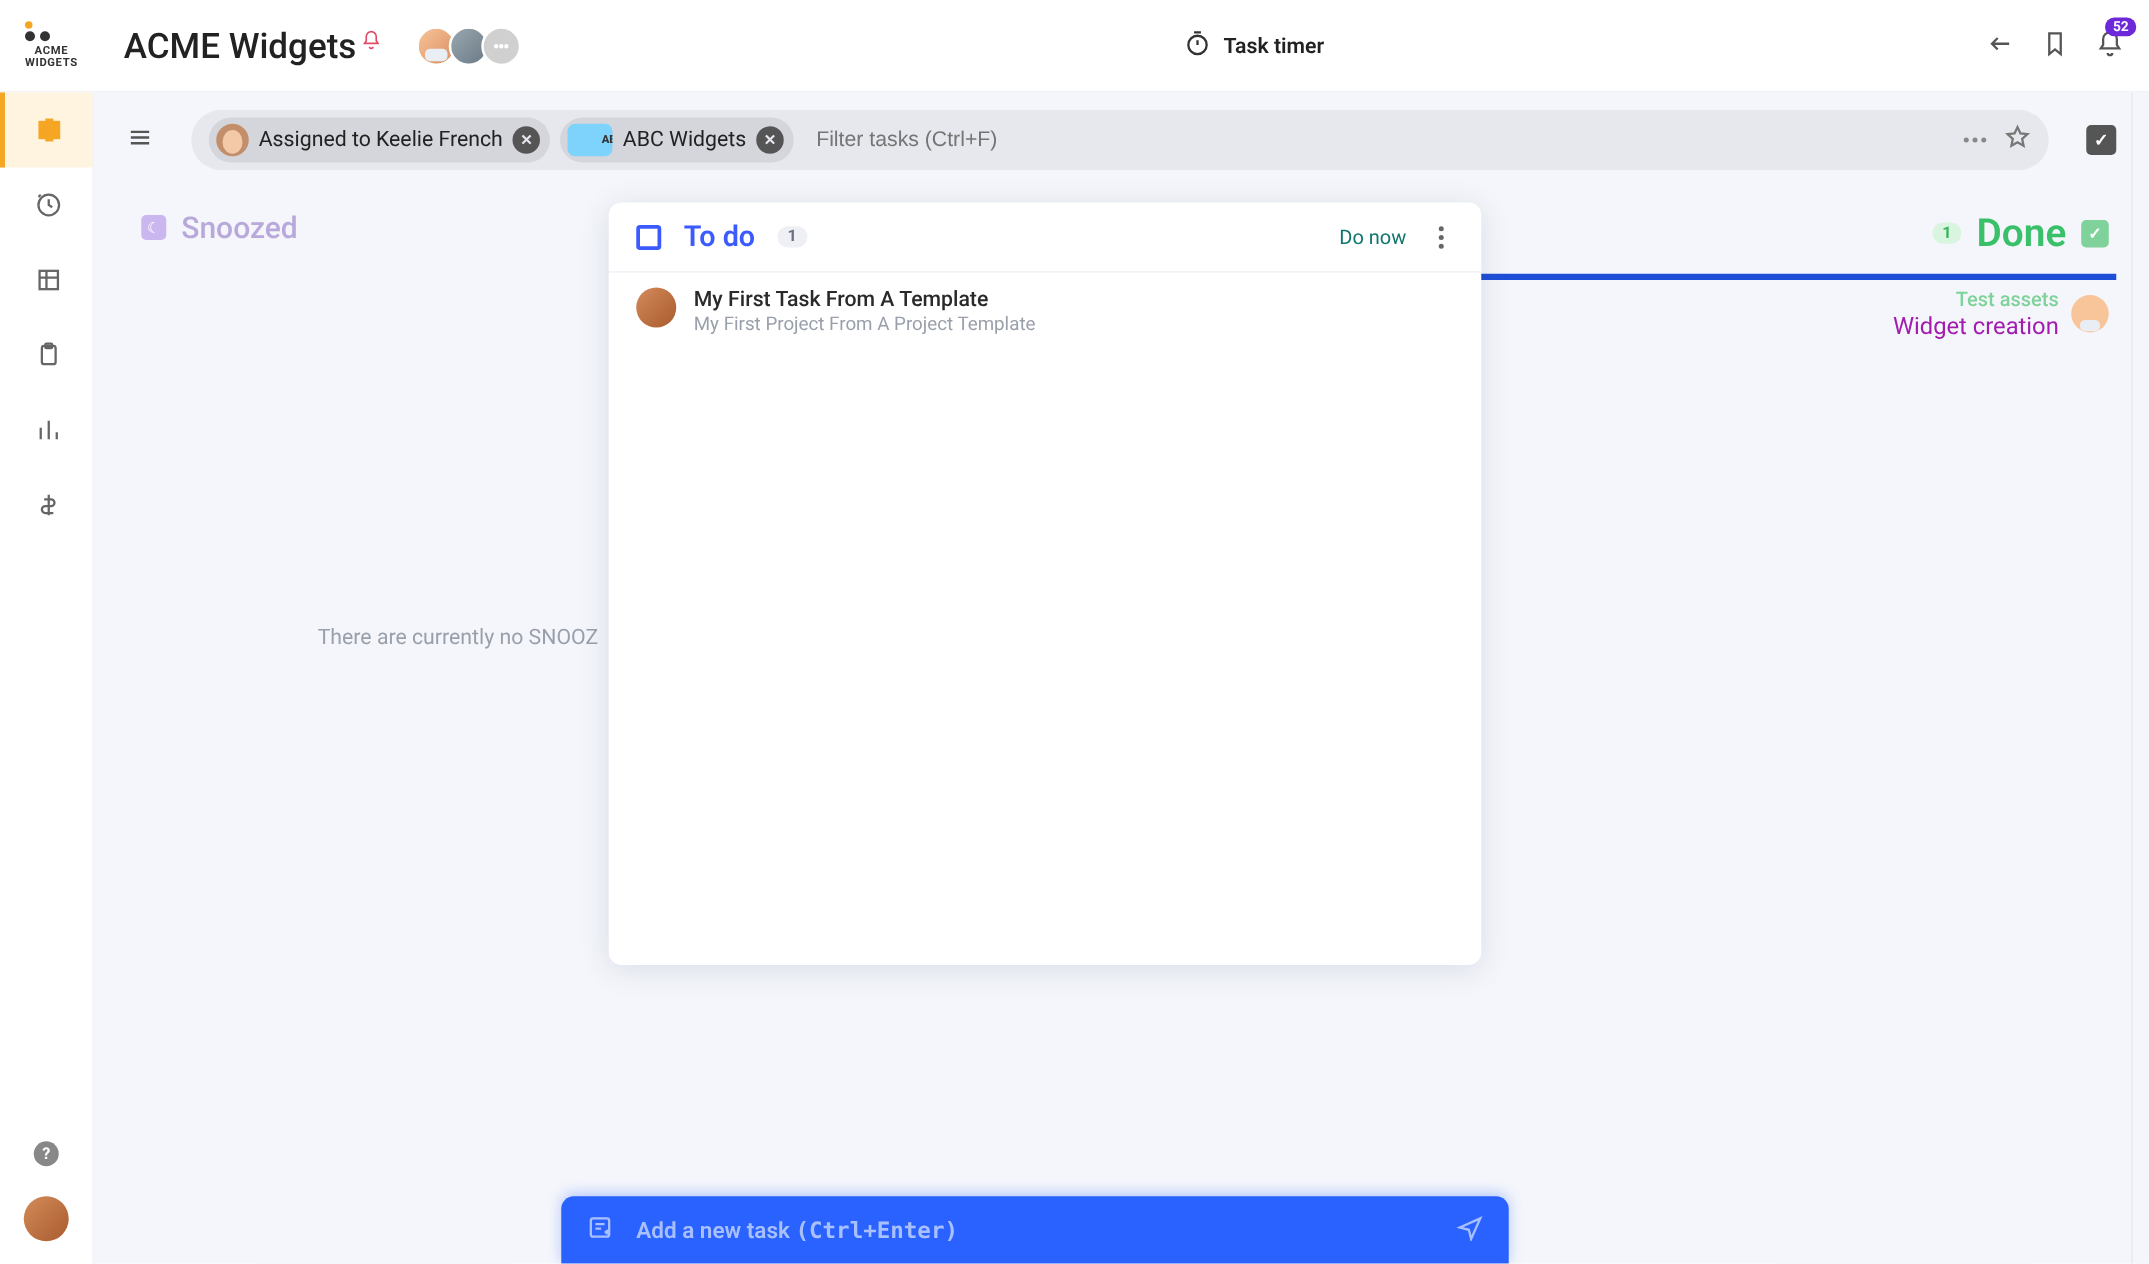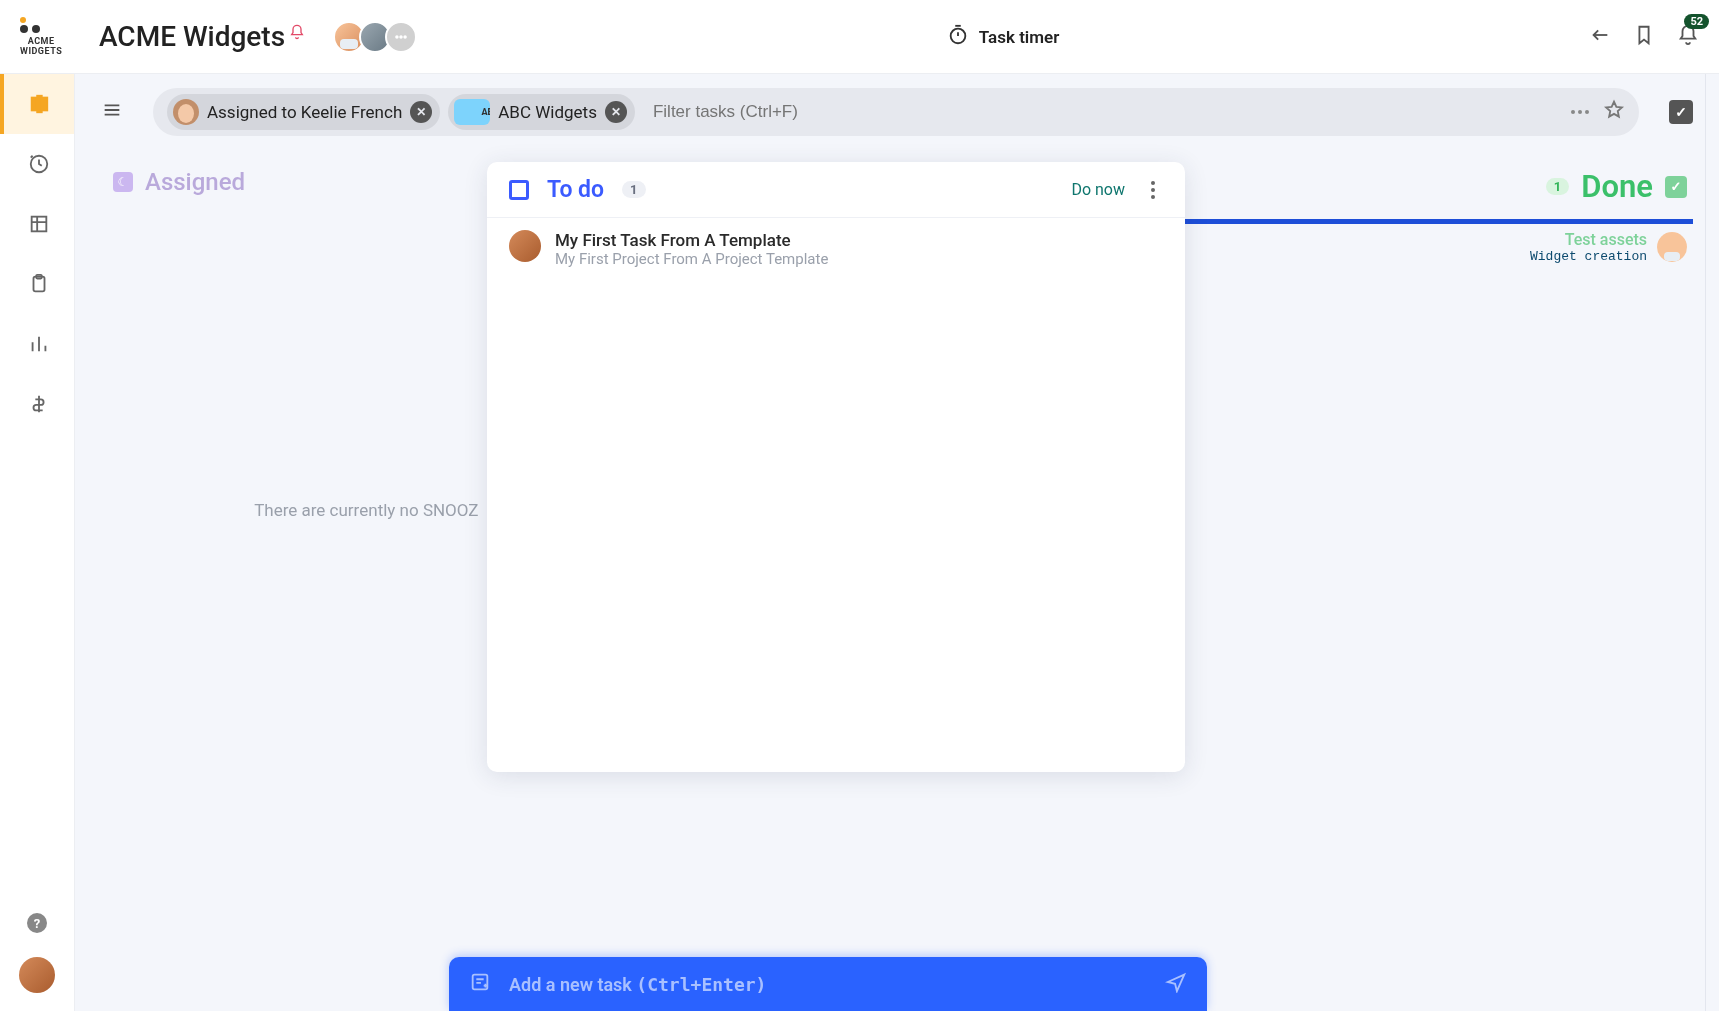--- a/index.html
+++ b/index.html
@@ -35,21 +35,21 @@
   .avatar.a1 { background:linear-gradient(135deg,#f8c49a,#d98e5e);}
   .avatar.a2 { background:linear-gradient(135deg,#9aa7b0,#6a7a85);}
   .avatar.mask::after{content:"";position:absolute;bottom:2px;left:50%;transform:translateX(-50%);width:18px;height:10px;background:#e8eef4;border-radius:4px;}
   .header-center { flex:1; display:flex; justify-content:center; }
   .timer { display:flex; align-items:center; gap:10px; cursor:pointer;}
   .timer svg{width:22px;height:22px;stroke:#333;fill:none;stroke-width:2;}
   .timer-label{font-size:17px;font-weight:600;color:#222;}
   .header-right { display:flex; align-items:center; gap:22px; }
   .hicon svg{width:22px;height:22px;stroke:#555;fill:none;stroke-width:2;}
   .hicon { cursor:pointer; position:relative;}
-  .badge-count { position:absolute; top:-10px; right:-10px; background:#14532d; color:#fff; font-size:11px; font-weight:700; border-radius:10px; padding:1px 6px;}
+  .badge-count { position:absolute; top:-10px; right:-10px; background:#6d28d9; color:#fff; font-size:11px; font-weight:700; border-radius:10px; padding:1px 6px;}
 
   
   .main { display:flex; height:calc(100% - 74px); }
 
   
   .rail {
     width:75px; background:#fff; border-right:1px solid #eceef2;
     display:flex; flex-direction:column; align-items:center; padding-top:0;
   }
   .rail-item { width:100%; height:60px; display:flex; align-items:center; justify-content:center; cursor:pointer; border-left:4px solid transparent;}
@@ -98,21 +98,21 @@
   .empty-text{ color:#9aa0ab; font-size:17px; text-align:center; padding-top:290px;}
 
   .done-head { justify-content:flex-end; padding-right:6px;}
   .count-pill{background:#d9f4df;color:#34b55a;font-size:13px;font-weight:700;border-radius:10px;padding:1px 8px;}
   .done-title{font-size:31px;font-weight:600;color:#3bc06a;}
   .done-check{width:22px;height:22px;border-radius:4px;background:#7ed29a;display:flex;align-items:center;justify-content:center;}
   .done-check::after{content:"✓";color:#fff;font-size:13px;font-weight:700;}
   .done-task{ display:flex; justify-content:flex-end; align-items:center; gap:10px; padding:6px 6px 0; border-top:5px solid #1d4ed8;}
   .done-task-texts{text-align:right;}
   .done-task-title{color:#7ed29a;font-size:16px;font-weight:500;}
-  .done-task-sub{color:#0c4a6e;font-size:13px;font-family:Liberation Mono, monospace;}
+  .done-task-sub{color:#a21caf;font-size:19px;}
   .mini-avatar{width:30px;height:30px;border-radius:50%;background:#f8c49a;position:relative;overflow:hidden;flex:none;}
   .mini-avatar.mask::after{content:"";position:absolute;bottom:1px;left:50%;transform:translateX(-50%);width:16px;height:9px;background:#e8eef4;border-radius:4px;}
 
   
   .todo-panel {
     position:absolute; left:412px; top:88px; width:698px; height:610px;
     background:#fff; border-radius:10px; box-shadow:0 4px 24px rgba(40,50,80,.12);
     display:flex; flex-direction:column; overflow:hidden;
   }
   .todo-head{display:flex;align-items:center;padding:14px 22px;gap:18px;border-bottom:1px solid #eef0f5;}
@@ -292,21 +292,21 @@
           </span>
         </div>
       </div>
       <div class="check-square"></div>
     </div>
 
     <div class="board">
       <div class="column">
         <div class="col-head">
           <div class="snoozed-ico"></div>
-          <div class="snoozed-title">Assigned</div>
+          <div class="snoozed-title">Snoozed</div>
         </div>
         <div class="empty-text">There are currently no SNOOZ</div>
       </div>
 
       <div class="column"></div>
 
       <div class="column">
         <div class="col-head done-head">
           <span class="count-pill">1</span>
           <span class="done-title">Done</span>

